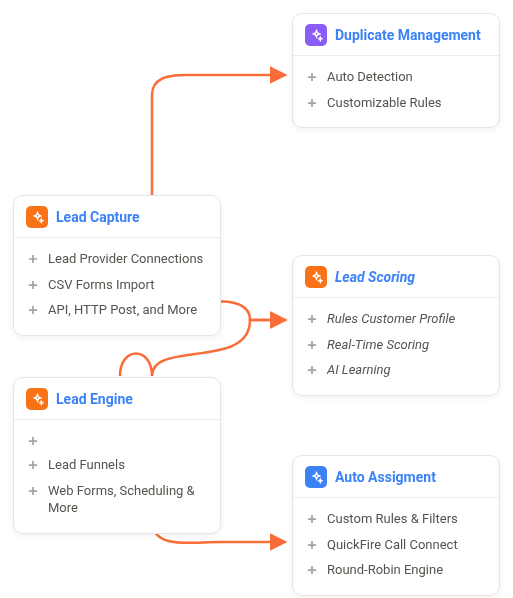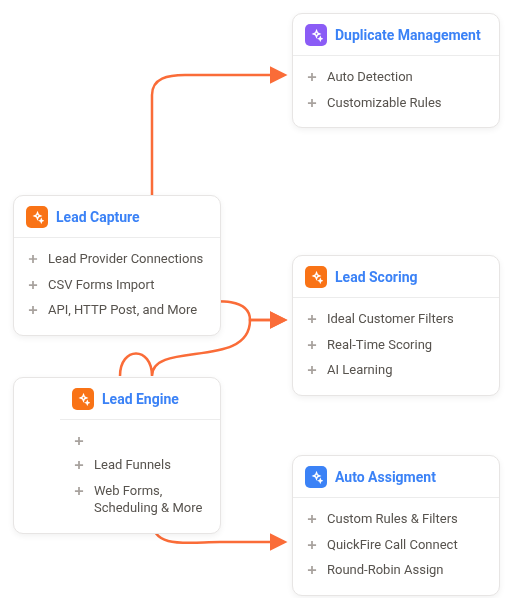--- a/index.html
+++ b/index.html
@@ -113,21 +113,21 @@
       </div>
     <div class="feat">
         <svg class="plus" viewBox="0 0 24 24" fill="none" stroke="currentColor" stroke-width="3">
           <path d="M12 5v14M5 12h14"></path>
         </svg>
         <span>API, HTTP Post, and More</span>
       </div>
   </div>
 </div>
 
-<div class="card" style="left:13px; top:377px;padding-left:46px;">
+<div class="card" style="left:13px; top:377px;">
   <div class="card-header">
     <span class="icon-badge orange">
       <svg width="13" height="13" viewBox="0 0 24 24" fill="none" stroke="#fff" stroke-width="2.5">
           <path d="M12 3l1.8 4.2L18 9l-4.2 1.8L12 15l-1.8-4.2L6 9l4.2-1.8z"></path>
           <path d="M19 15l.9 2.1L22 18l-2.1.9L19 21l-.9-2.1L16 18l2.1-.9z"></path>
         </svg>
     </span>
     <span class="title">Lead Engine</span>
   </div>
   <div class="card-body">
@@ -170,36 +170,36 @@
       </div>
     <div class="feat">
         <svg class="plus" viewBox="0 0 24 24" fill="none" stroke="currentColor" stroke-width="3">
           <path d="M12 5v14M5 12h14"></path>
         </svg>
         <span>Customizable Rules</span>
       </div>
   </div>
 </div>
 
-<div class="card" style="left:292px; top:255px;">
+<div class="card" style="left:292px; top:255px;font-style:italic;">
   <div class="card-header">
     <span class="icon-badge orange">
       <svg width="13" height="13" viewBox="0 0 24 24" fill="none" stroke="#fff" stroke-width="2.5">
           <path d="M12 3l1.8 4.2L18 9l-4.2 1.8L12 15l-1.8-4.2L6 9l4.2-1.8z"></path>
           <path d="M19 15l.9 2.1L22 18l-2.1.9L19 21l-.9-2.1L16 18l2.1-.9z"></path>
         </svg>
     </span>
     <span class="title">Lead Scoring</span>
   </div>
   <div class="card-body">
     <div class="feat">
         <svg class="plus" viewBox="0 0 24 24" fill="none" stroke="currentColor" stroke-width="3">
           <path d="M12 5v14M5 12h14"></path>
         </svg>
-        <span>Ideal Customer Filters</span>
+        <span>Rules Customer Profile</span>
       </div>
     <div class="feat">
         <svg class="plus" viewBox="0 0 24 24" fill="none" stroke="currentColor" stroke-width="3">
           <path d="M12 5v14M5 12h14"></path>
         </svg>
         <span>Real-Time Scoring</span>
       </div>
     <div class="feat">
         <svg class="plus" viewBox="0 0 24 24" fill="none" stroke="currentColor" stroke-width="3">
           <path d="M12 5v14M5 12h14"></path>
@@ -229,16 +229,16 @@
     <div class="feat">
         <svg class="plus" viewBox="0 0 24 24" fill="none" stroke="currentColor" stroke-width="3">
           <path d="M12 5v14M5 12h14"></path>
         </svg>
         <span>QuickFire Call Connect</span>
       </div>
     <div class="feat">
         <svg class="plus" viewBox="0 0 24 24" fill="none" stroke="currentColor" stroke-width="3">
           <path d="M12 5v14M5 12h14"></path>
         </svg>
-        <span>Round-Robin Assign</span>
+        <span>Round-Robin Engine</span>
       </div>
   </div>
 </div>
 
 </body></html>

